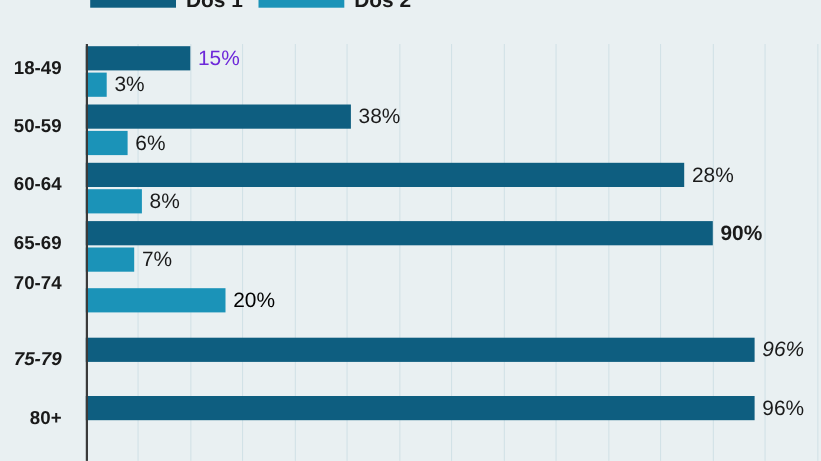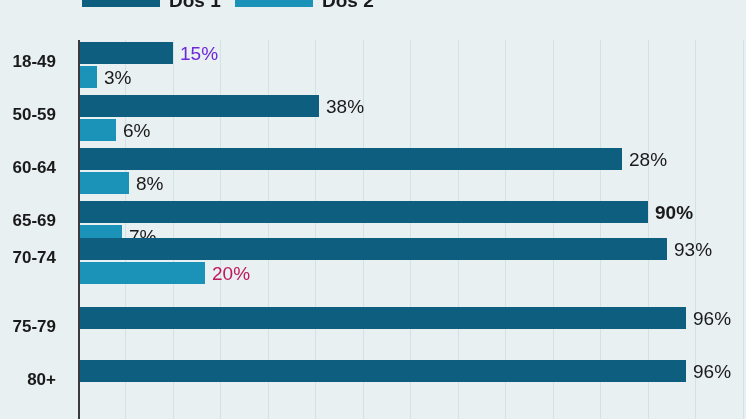--- a/index.html
+++ b/index.html
@@ -206,30 +206,26 @@
             <div class="bar bar-dose1" title="65-69 Dos 1 90%" style="width: 570px; background: rgb(14, 94, 128);"></div>
             <span class="bar-value" style="color: rgb(26, 26, 26); font-weight: bold;">90%</span>
           </div>
           <div class="bar-wrap dose2">
             <div class="bar bar-dose2" title="65-69 Dos 2 7%" style="width: 44px; background: rgb(27, 147, 184);"></div>
             <span class="bar-value" style="color: rgb(26, 26, 26);">7%</span>
           </div>
         </div>
         <div class="category-row" style="top: 196px;">
           <div class="cat-label" style="color: rgb(26, 26, 26);">70-74</div>
-          <div class="bar-wrap dose1">
-            <div class="bar bar-dose1" title="70-74 Dos 1 93%" style="width: 589px; background: rgb(14, 94, 128);"></div>
-            <span class="bar-value" style="color: rgb(26, 26, 26);">93%</span>
-          </div>
           <div class="bar-wrap dose2">
             <div class="bar bar-dose2" title="70-74 Dos 2 20%" style="width: 127px; background: rgb(27, 147, 184);"></div>
-            <span class="bar-value" style="color: #be185d;">20%</span>
-          </div>
-        </div>
-        <div class="category-row" style="top: 265px;">
+            <span class="bar-value" style="color: #000000;">20%</span>
+          </div>
+        </div>
+        <div class="category-row" style="top: 265px; font-style: italic;">
           <div class="cat-label" style="color: rgb(26, 26, 26);">75-79</div>
           <div class="bar-wrap dose1">
             <div class="bar bar-dose1" title="75-79 Dos 1 96%" style="width: 608px; background: rgb(14, 94, 128);"></div>
             <span class="bar-value" style="color: rgb(26, 26, 26);">96%</span>
           </div>
         </div>
         <div class="category-row" style="top: 318px;">
           <div class="cat-label" style="color: rgb(26, 26, 26);">80+</div>
           <div class="bar-wrap dose1">
             <div class="bar bar-dose1" title="80+ Dos 1 96%" style="width: 608px; background: rgb(14, 94, 128);"></div>

